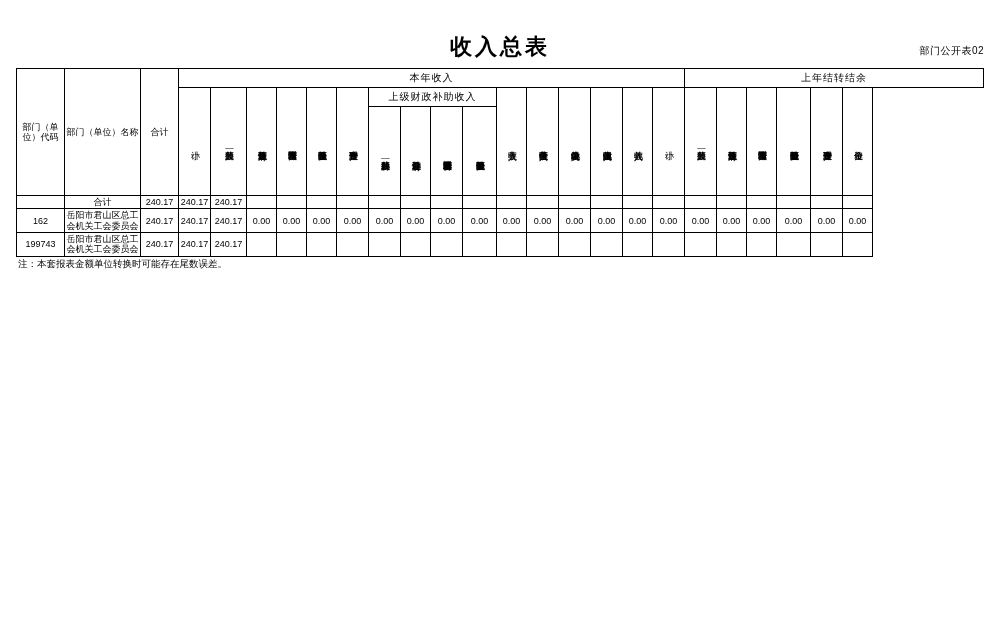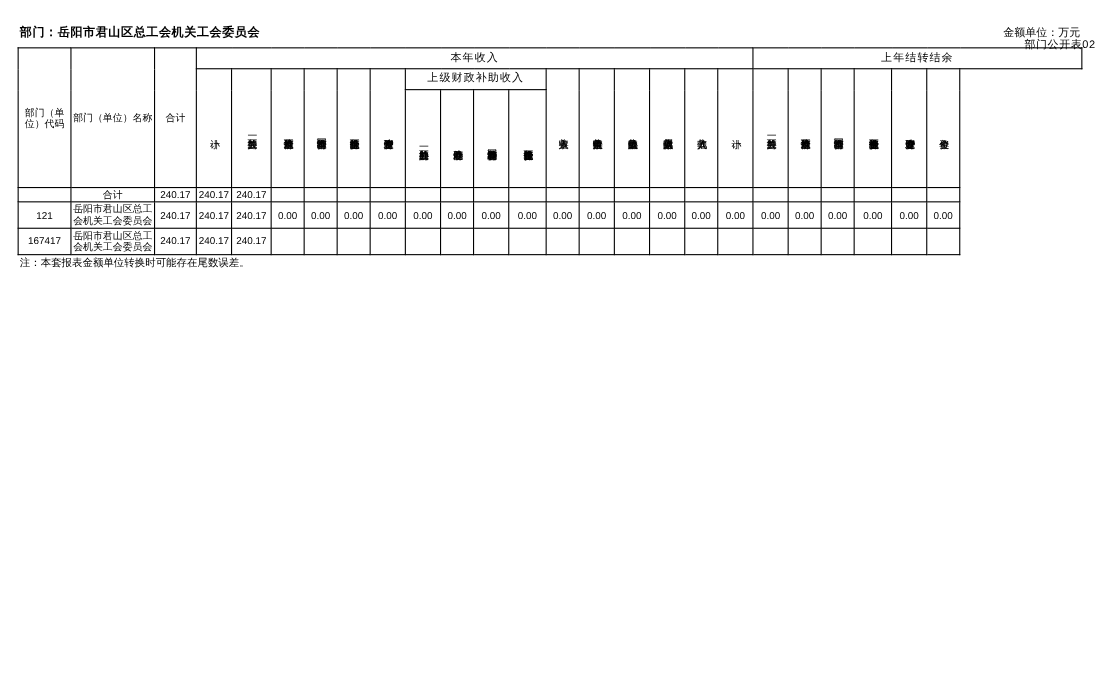--- a/index.html
+++ b/index.html
@@ -18,21 +18,21 @@
   .page {
     width: 1000px;
     height: 635px;
     position: relative;
     box-sizing: border-box;
     padding: 0 16px;
   }
   .corner-label {
     position: absolute;
     top: 12px;
-    right: 4px;
+    right: 16px;
     font-size: 10px;
     letter-spacing: 0.5px;
   }
   .doc-title {
     text-align: center;
     font-size: 22px;
     font-weight: bold;
     margin-top: 32px;
     letter-spacing: 3px;
   }
@@ -113,25 +113,22 @@
     padding-left: 4px;
   }
 </style>
 </head>
 <body>
 
 <div class="page">
 
   <div class="corner-label">部门公开表02</div>
 
-
-  <div class="meta-row">
-    <div class="dept-line">部门：岳阳市君山区总工会机关工会委员会</div>
-    <div class="unit-line">金额单位：万元</div>
-  </div>
+  <div class="doc-title">收入总表</div>
+
 
   <table class="budget">
     <colgroup>
       <col style="width:48px">
         <col style="width:76px">
         <col style="width:38px">
       <col style="width:32px">
         <col style="width:36px">
         <col style="width:30px">
         <col style="width:30px">
@@ -213,21 +210,21 @@
         <td class="num"></td>
         <td class="num"></td>
         <td class="num"></td>
         <td class="num"></td>
         <td class="num"></td>
         <td class="num"></td>
         <td class="num"></td>
         <td class="num"></td>
       </tr>
       <tr>
-        <td class="code">121</td>
+        <td class="code">162</td>
         <td class="name">岳阳市君山区总工会机关工会委员会</td>
         <td class="num">240.17</td>
         <td class="num">240.17</td>
         <td class="num">240.17</td>
         <td class="num">0.00</td>
         <td class="num">0.00</td>
         <td class="num">0.00</td>
         <td class="num">0.00</td>
         <td class="num">0.00</td>
         <td class="num">0.00</td>
@@ -240,21 +237,21 @@
         <td class="num">0.00</td>
         <td class="num">0.00</td>
         <td class="num">0.00</td>
         <td class="num">0.00</td>
         <td class="num">0.00</td>
         <td class="num">0.00</td>
         <td class="num">0.00</td>
         <td class="num">0.00</td>
       </tr>
       <tr>
-        <td class="code">167417</td>
+        <td class="code">199743</td>
         <td class="name">岳阳市君山区总工会机关工会委员会</td>
         <td class="num">240.17</td>
         <td class="num">240.17</td>
         <td class="num">240.17</td>
         <td class="num"></td>
         <td class="num"></td>
         <td class="num"></td>
         <td class="num"></td>
         <td class="num"></td>
         <td class="num"></td>

